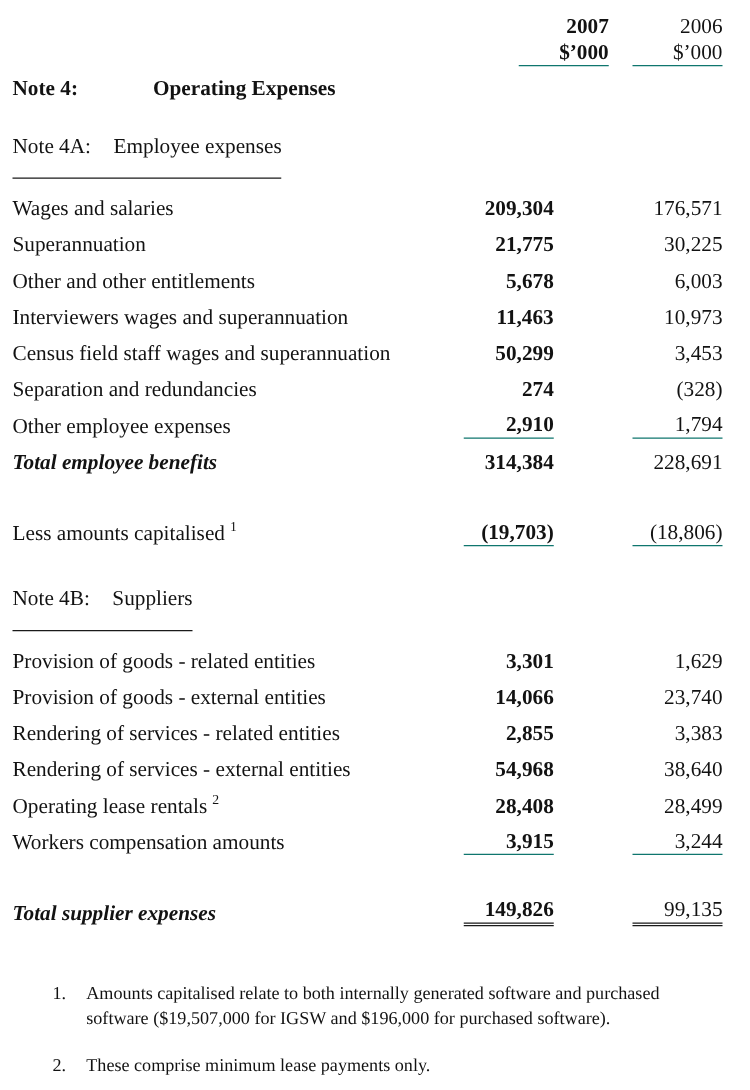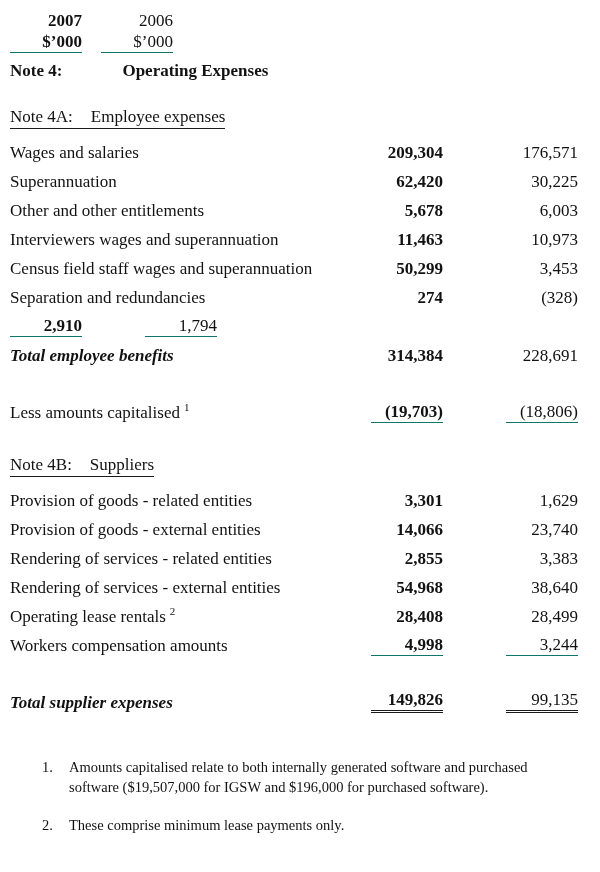--- a/index.html
+++ b/index.html
@@ -20,32 +20,32 @@
   
   .trow { display: flex; align-items: flex-end; gap: 44px; }
   .row-label { flex: 1; line-height: 20px; }
   .c { width: 72px; text-align: right; line-height: 20px; white-space: nowrap; }
   .c1 { font-weight: bold; }
   .c2 { margin-left: 19px; }
   .ul  { border-bottom: 1px solid #0f766e; }
   .uu  { border-bottom: 3px double #1a1a1a; }
 
   
-  .col-header { display: flex; justify-content: flex-start; font-family: Liberation Serif, serif; }
+  .col-header { display: flex; justify-content: flex-end; font-family: Liberation Serif, serif; }
   .col-header .c { line-height: 21px; }
 
   
   .note-title { margin-top: 7px; font-weight: bold; line-height: 22px; }
   .note-title .note-id { margin-right: 60px; }
 
   .section-heading { margin-top: 24px; line-height: 21px; }
   .section-heading .uwrap {
     display: inline-block;
     border-bottom: 1px solid #1a1a1a;
-    padding-bottom: 1px;
+    padding-bottom: 15px;
   }
   .section-heading .note-id { margin-right: 18px; }
 
   
   .rows { margin-top: 5px; }
   .rows .trow { height: 29px; }
 
   .total-row .row-label { font-weight: bold; font-style: italic; }
 
   .less-row { margin-top: 28px; height: 29px; }
@@ -93,21 +93,21 @@
   </div>
 
   <div class="rows">
     <div class="trow">
       <div class="row-label">Wages and salaries</div>
       <div class="c c1">209,304</div>
       <div class="c c2">176,571</div>
     </div>
     <div class="trow">
       <div class="row-label">Superannuation</div>
-      <div class="c c1">62,420</div>
+      <div class="c c1">21,775</div>
       <div class="c c2">30,225</div>
     </div>
     <div class="trow">
       <div class="row-label">Other and other entitlements</div>
       <div class="c c1">5,678</div>
       <div class="c c2">6,003</div>
     </div>
     <div class="trow">
       <div class="row-label">Interviewers wages and superannuation</div>
       <div class="c c1">11,463</div>
@@ -117,20 +117,21 @@
       <div class="row-label">Census field staff wages and superannuation</div>
       <div class="c c1">50,299</div>
       <div class="c c2">3,453</div>
     </div>
     <div class="trow">
       <div class="row-label">Separation and redundancies</div>
       <div class="c c1">274</div>
       <div class="c c2">(328)</div>
     </div>
     <div class="trow">
+      <div class="row-label">Other employee expenses</div>
       <div class="c c1 ul">2,910</div>
       <div class="c c2 ul">1,794</div>
     </div>
     <div class="trow total-row">
       <div class="row-label">Total employee benefits</div>
       <div class="c c1">314,384</div>
       <div class="c c2">228,691</div>
     </div>
   </div>
 
@@ -172,21 +173,21 @@
     </div>
     <div class="trow">
       <div class="row-label">
         <span>Operating lease rentals</span><sup class="fn-ref">2</sup>
       </div>
       <div class="c c1">28,408</div>
       <div class="c c2">28,499</div>
     </div>
     <div class="trow">
       <div class="row-label">Workers compensation amounts</div>
-      <div class="c c1 ul">4,998</div>
+      <div class="c c1 ul">3,915</div>
       <div class="c c2 ul">3,244</div>
     </div>
   </div>
 
   <div class="trow total-row supplier-total">
     <div class="row-label">Total supplier expenses</div>
     <div class="c c1 uu">149,826</div>
     <div class="c c2 uu">99,135</div>
   </div>
 

